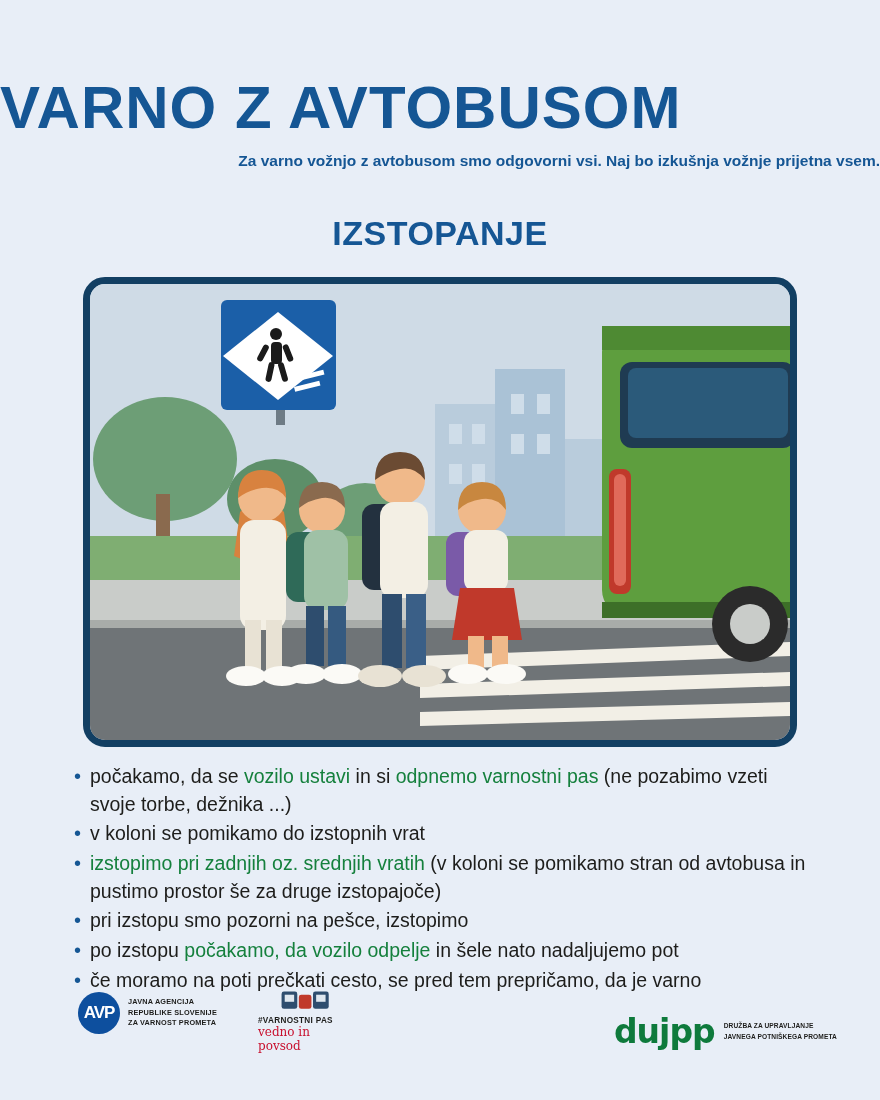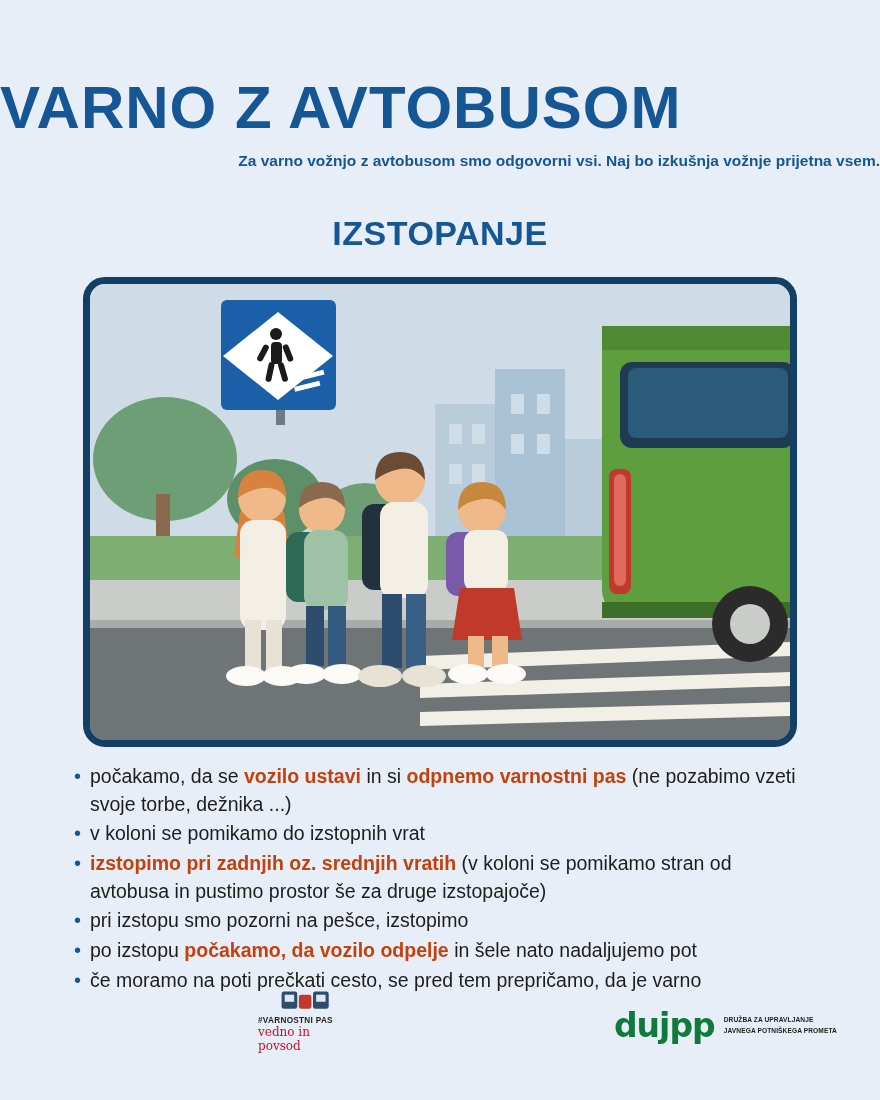--- a/index.html
+++ b/index.html
@@ -83,21 +83,21 @@
     margin-bottom: 1px;
   }
   .bullet {
     color: #155694;
     font-size: 20px;
     line-height: 1.44;
     width: 16px;
     flex: 0 0 16px;
   }
   .li-text { flex: 1; }
-  .b { color: #c2410c; font-weight: bold; margin-top: 43px; }
+  .b { color: #15803d; font-weight: normal; margin-top: 43px; }
 
   
   .footer {
     position: absolute;
     left: 0;
     top: 990px;
     width: 880px;
     height: 70px;
   }
   .logo-avp {
@@ -140,21 +140,21 @@
     letter-spacing: 0.3px;
   }
   .pas-sub {
     font-size: 12px;
     color: #c8102e;
     font-family: "DejaVu Serif", serif;
   }
   .logo-dujpp {
     position: absolute;
     left: 614px;
-    top: 16px;
+    top: 22px;
     display: flex;
     align-items: center;
     gap: 9px;
   }
   .dujpp-word {
     font-size: 33px;
     font-weight: bold;
     color: #0e7a3c;
     letter-spacing: -1px;
     font-family: "DejaVu Sans", sans-serif;
@@ -315,20 +315,28 @@
         <span class="li-text"><span>po izstopu </span><span class="b">počakamo, da vozilo odpelje</span><span> in šele nato nadaljujemo pot</span></span>
       </div>
       <div class="list-item">
         <span class="bullet">•</span>
         <span class="li-text"><span>če moramo na poti prečkati cesto, se pred tem prepričamo, da je varno</span></span>
       </div>
     </div>
 
   <div class="footer">
 
+    <div class="logo-avp">
+      <div class="avp-mark">AVP</div>
+      <div class="avp-text">
+        <div>JAVNA AGENCIJA</div>
+        <div>REPUBLIKE SLOVENIJE</div>
+        <div>ZA VARNOST PROMETA</div>
+      </div>
+    </div>
 
     <div class="logo-pas">
       <svg class="pas-img" viewBox="0 0 120 28">
         <rect x="30" y="2" width="20" height="22" rx="3" fill="#2e4d6e"></rect>
         <rect x="52" y="6" width="16" height="18" rx="3" fill="#c0392b"></rect>
         <rect x="70" y="2" width="20" height="22" rx="3" fill="#2e4d6e"></rect>
         <rect x="34" y="6" width="12" height="9" fill="#dfe7ef"></rect>
         <rect x="74" y="6" width="12" height="9" fill="#dfe7ef"></rect>
       </svg>
       <div class="pas-txt">#VARNOSTNI PAS</div>

